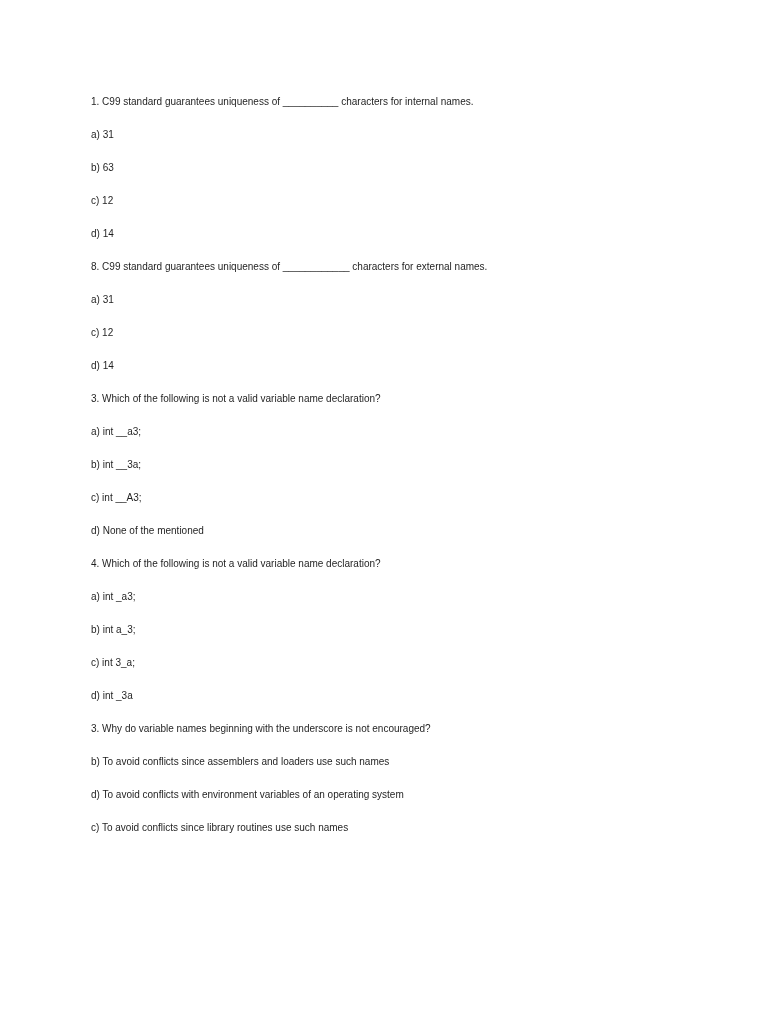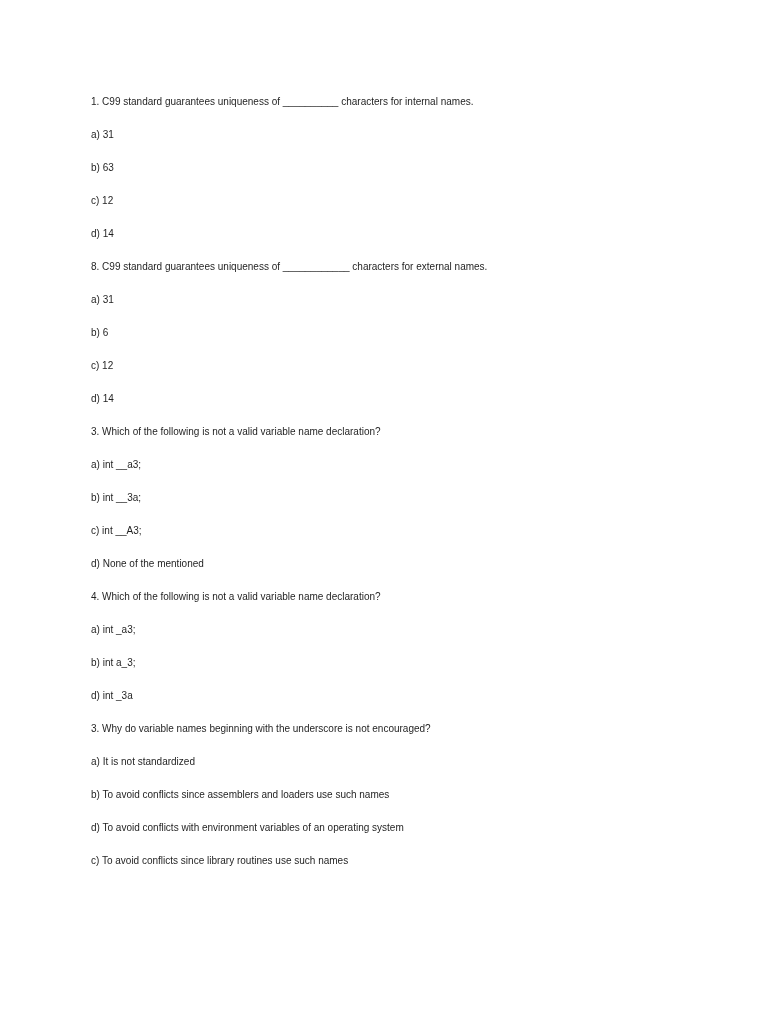--- a/index.html
+++ b/index.html
@@ -40,42 +40,41 @@
       <p class="line">1. C99 standard guarantees uniqueness of __________ characters for internal names.</p>
       <p class="line">a) 31</p>
       <p class="line">b) 63</p>
       <p class="line">c) 12</p>
       <p class="line">d) 14</p>
     </section>
 
     <section>
       <p class="line">8. C99 standard guarantees uniqueness of ____________ characters for external names.</p>
       <p class="line">a) 31</p>
-      <p class="line">b) 6</p>
       <p class="line">c) 12</p>
       <p class="line">d) 14</p>
     </section>
 
     <section>
       <p class="line">3. Which of the following is not a valid variable name declaration?</p>
       <p class="line">a) int __a3;</p>
       <p class="line">b) int __3a;</p>
       <p class="line">c) int __A3;</p>
       <p class="line">d) None of the mentioned</p>
     </section>
 
     <section>
       <p class="line">4. Which of the following is not a valid variable name declaration?</p>
       <p class="line">a) int _a3;</p>
       <p class="line">b) int a_3;</p>
+      <p class="line">c) int 3_a;</p>
       <p class="line">d) int _3a</p>
     </section>
 
     <section>
       <p class="line">3. Why do variable names beginning with the underscore is not encouraged?</p>
-      <p class="line">a) It is not standardized</p>
       <p class="line">b) To avoid conflicts since assemblers and loaders use such names</p>
       <p class="line">d) To avoid conflicts with environment variables of an operating system</p>
       <p class="line">c) To avoid conflicts since library routines use such names</p>
     </section>
 
   </div>
 </div>
 
 </body></html>

